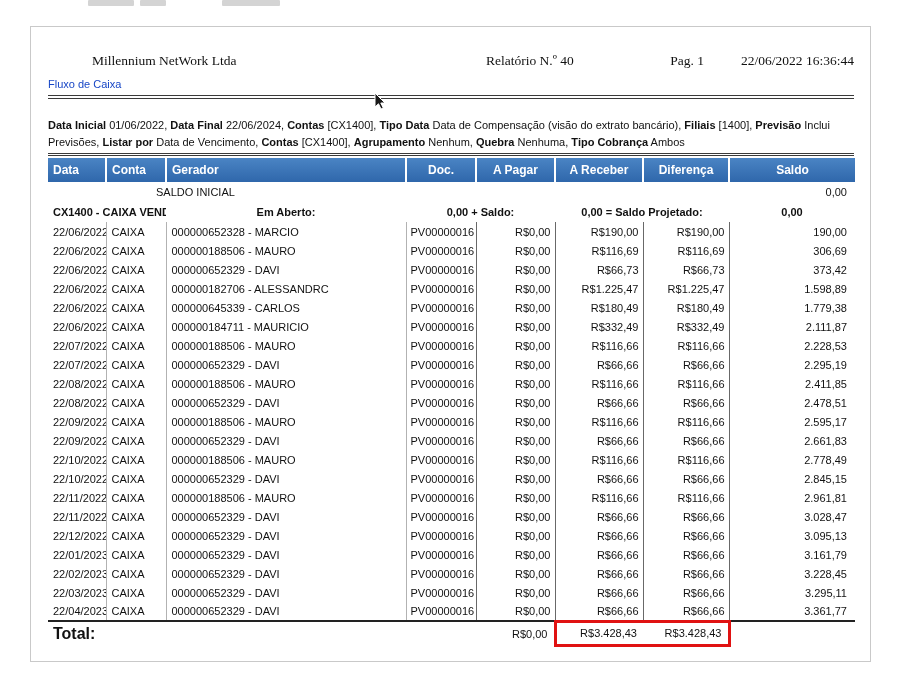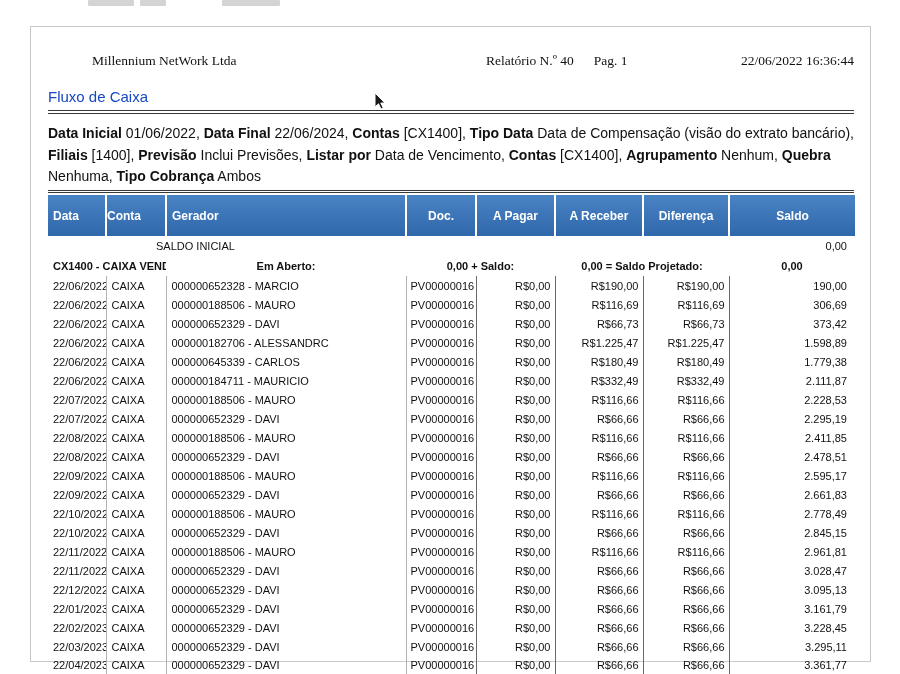--- a/index.html
+++ b/index.html
@@ -7,32 +7,32 @@
   html,body { width:900px; height:674px; }
   body { background:#fff; font-family:"Liberation Sans",sans-serif; position:relative; overflow:hidden; color:#111; }
   .frag { position:absolute; top:0; height:6px; background:#d4d4d4; border-radius:1px; }
   .frag-1 { left:88px; width:46px; }
   .frag-2 { left:140px; width:26px; }
   .frag-3 { left:222px; width:58px; }
   .cursor { position:absolute; left:374px; top:92px; z-index:5; }
   .frame { position:absolute; left:30px; top:26px; width:841px; height:636px; border:1px solid var(--frame); background:#fff; padding:26px 16px 0 17px; }
   .rep-header { display:flex; align-items:baseline; font-family:"Liberation Serif",serif; font-size:13.5px;margin-left:44px; }
   .company { flex:1; }
-  .report-info { width:218px; display:flex; gap:20px; }
+  .report-info { width:218px; display:flex; gap:20px;justify-content:space-between; }
   .timestamp { width:150px; text-align:right; }
-  .title { margin-top:19px; font-size:15px; color:var(--title); }
+  .title { margin-top:9px; font-size:11px; color:var(--title); }
   .rule { margin-top:5px; height:4px; border-top:1px solid #3a3a3a; border-bottom:1px solid #3a3a3a; }
-  .filters { margin-top:9px; font-size:14px; line-height:1.55; }
+  .filters { margin-top:18px; font-size:11px; line-height:1.55; }
   .f-label { font-weight:bold; }
   .rule2 { margin-top:2px; height:3px; border-top:1px solid #3a3a3a; border-bottom:1px solid #3a3a3a; }
   table { border-collapse:collapse; table-layout:fixed; width:807px; margin-top:2px; font-size:11px; }
-  thead th { background:linear-gradient(var(--blue-light), var(--blue)); color:#fff; font-size:12px; height:41px; border-right:2px solid #fff; text-align:center; font-weight:bold; }
+  thead th { background:linear-gradient(var(--blue-light), var(--blue)); color:#fff; font-size:12px; height:24px; border-right:2px solid #fff; text-align:center; font-weight:bold; }
   thead th:last-child { border-right:none; }
   th.col0 { width:58px; text-align:left; padding-left:5px; }
-  th.col1 { width:60px; text-align:left; }
+  th.col1 { width:60px; text-align:left; padding-left:5px; }
   th.col2 { width:240px; text-align:left; padding-left:5px;margin-left:32px; }
   th.col3 { width:70px; }
   th.col4 { width:79px; }
   th.col5 { width:88px; }
   th.col6 { width:86px; }
   th.col7 { width:126px; }
   tbody td { height:19px; padding:0 4px; white-space:nowrap; overflow:hidden; }
   tr.data-row td.col0, tr.data-row td.col1, tr.data-row td.col2 { text-align:left; padding-left:5px; border-right:1px solid #b2b2b2; }
   tr.data-row td.col3, tr.data-row td.col4, tr.data-row td.col5, tr.data-row td.col6 { text-align:right; border-right:1px solid #686868; }
   tr.data-row td.col7 { text-align:right; padding-right:8px; }

